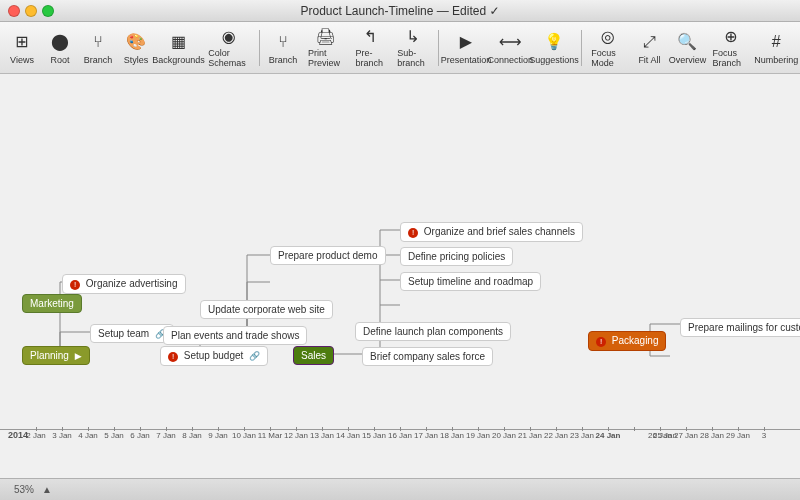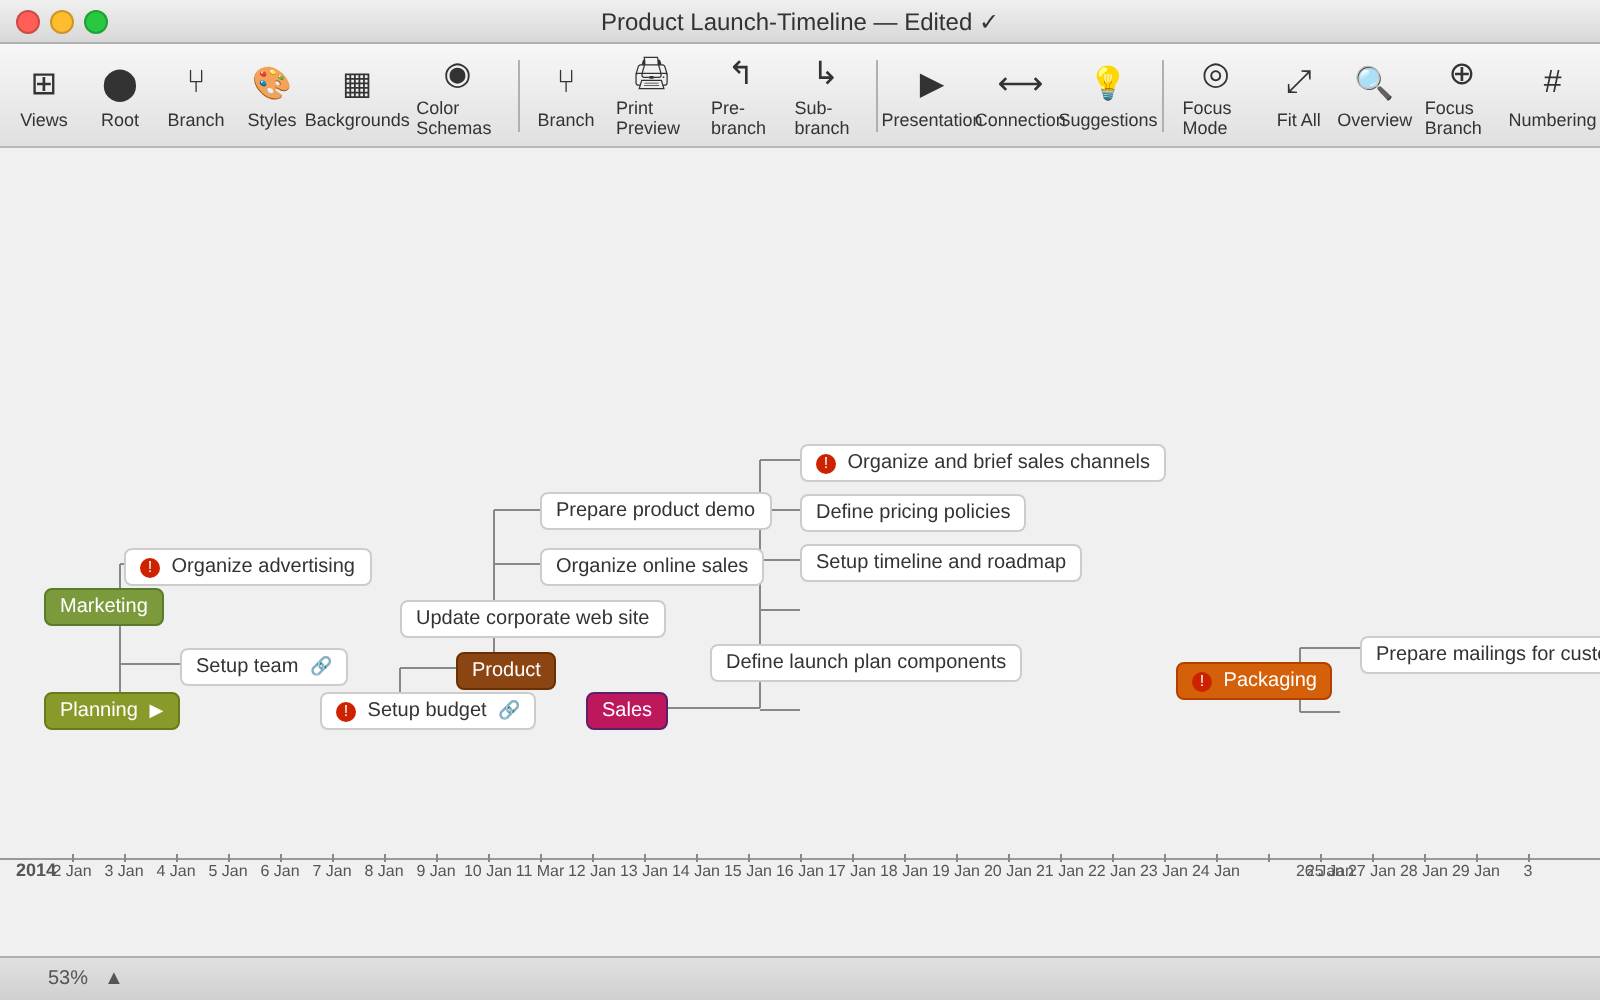--- a/index.html
+++ b/index.html
@@ -146,21 +146,21 @@
       background: #8a9a2a;
       color: white;
       border-color: #6a7a1a;
     }
     .node-brown {
       background: #8b4513;
       color: white;
       border-color: #6b3000;
     }
     .node-purple {
-      background: #be185d;
+      background: #4d7c0f;
       color: white;
       border-color: #5b1f6c;
     }
     .node-orange {
       background: #d4600a;
       color: white;
       border-color: #b44000;
     }
 
     .alert-dot {
@@ -180,21 +180,21 @@
     .status-bar {
       position: absolute;
       bottom: 0;
       left: 0;
       right: 0;
       height: 22px;
       background: linear-gradient(to bottom, #e0e0e0, #d0d0d0);
       border-top: 1px solid #b0b0b0;
       display: flex;
       align-items: center;
-      padding: 0 24px;
+      padding: 0 14px;
       font-size: 10px;
       color: #555;
       gap: 8px;
     }
 
     svg.connectors {
       position: absolute;
       top: 0; left: 0;
       width: 100%;
       height: 100%;
@@ -351,28 +351,28 @@
   </div>
 
   <div class="node node-brown" style="left:228px; top:252px;">
     <span>Product</span>
   </div>
 
   <div class="node node-white" style="left:270px; top:172px;">
     <span>Prepare product demo</span>
   </div>
 
-  <div class="node node-white" style="left:270px; top:200px;">
-    <span>Organize online sales</span>
-  </div>
 
   <div class="node node-white" style="left:200px; top:226px;">
     <span>Update corporate web site</span>
   </div>
 
+  <div class="node node-white" style="left:163px; top:252px;">
+    <span>Plan events and trade shows</span>
+  </div>
 
   <div class="node node-white" style="left:160px; top:272px;">
     <span class="alert-dot">!</span>
     <span>Setup budget</span>
     <span style="margin-left:3px; font-size:9px;">🔗</span>
   </div>
 
   <div class="node node-purple" style="left:293px; top:272px;">
     <span>Sales</span>
   </div>
@@ -388,20 +388,23 @@
 
   <div class="node node-white" style="left:400px; top:198px;">
     <span>Setup timeline and roadmap</span>
   </div>
 
 
   <div class="node node-white" style="left:355px; top:248px;">
     <span>Define launch plan components</span>
   </div>
 
+  <div class="node node-white" style="left:362px; top:273px;">
+    <span>Brief company sales force</span>
+  </div>
 
   <div class="node node-orange" style="left:588px; top:257px;">
     <span class="alert-dot">!</span>
     <span>Packaging</span>
   </div>
 
 
   <div class="node node-white" style="left:680px; top:244px;">
     <span>Prepare mailings for customer bas</span>
   </div>
@@ -449,21 +452,21 @@
     <span class="axis-label" style="left: 478px;">19 Jan</span>
     <div class="tick" style="left: 504px;"></div>
     <span class="axis-label" style="left: 504px;">20 Jan</span>
     <div class="tick" style="left: 530px;"></div>
     <span class="axis-label" style="left: 530px;">21 Jan</span>
     <div class="tick" style="left: 556px;"></div>
     <span class="axis-label" style="left: 556px;">22 Jan</span>
     <div class="tick" style="left: 582px;"></div>
     <span class="axis-label" style="left: 582px;">23 Jan</span>
     <div class="tick" style="left: 608px;"></div>
-    <span class="axis-label" style="left: 608px;">24 Jan</span>
+    <span class="axis-label" style="left: 608px; font-weight: bold;">24 Jan</span>
     <div class="tick" style="left: 634px;"></div>
     <span class="axis-label" style="left: 634px; margin-left: 31px;">25 Jan</span>
     <div class="tick" style="left: 660px;"></div>
     <span class="axis-label" style="left: 660px;">26 Jan</span>
     <div class="tick" style="left: 686px;"></div>
     <span class="axis-label" style="left: 686px;">27 Jan</span>
     <div class="tick" style="left: 712px;"></div>
     <span class="axis-label" style="left: 712px;">28 Jan</span>
     <div class="tick" style="left: 738px;"></div>
     <span class="axis-label" style="left: 738px;">29 Jan</span>

